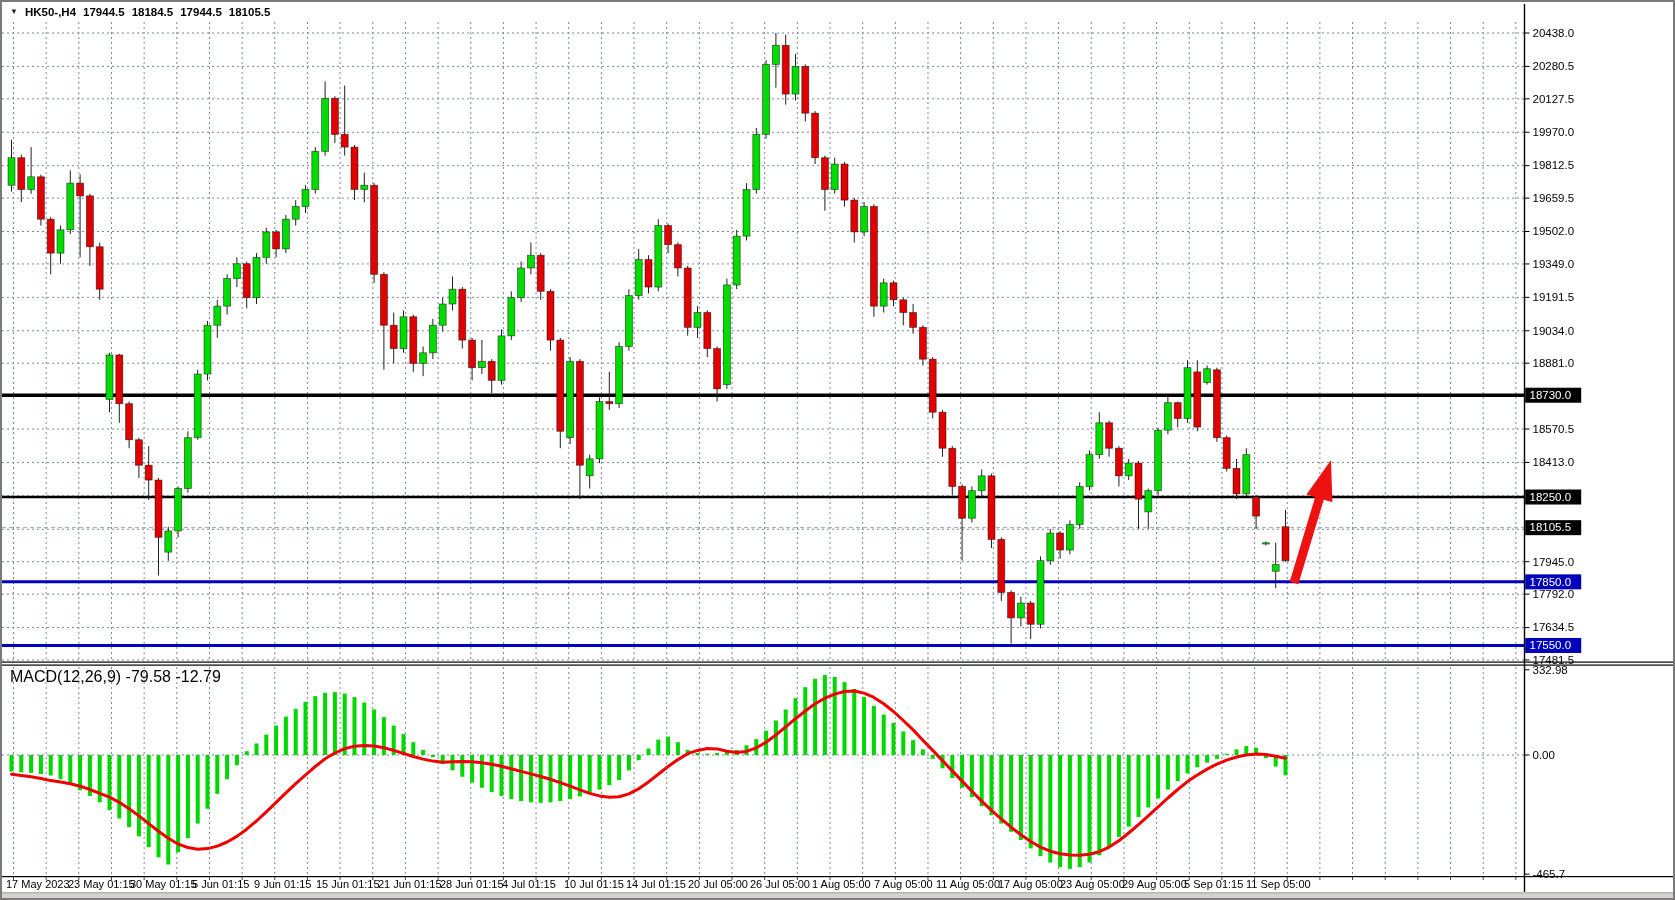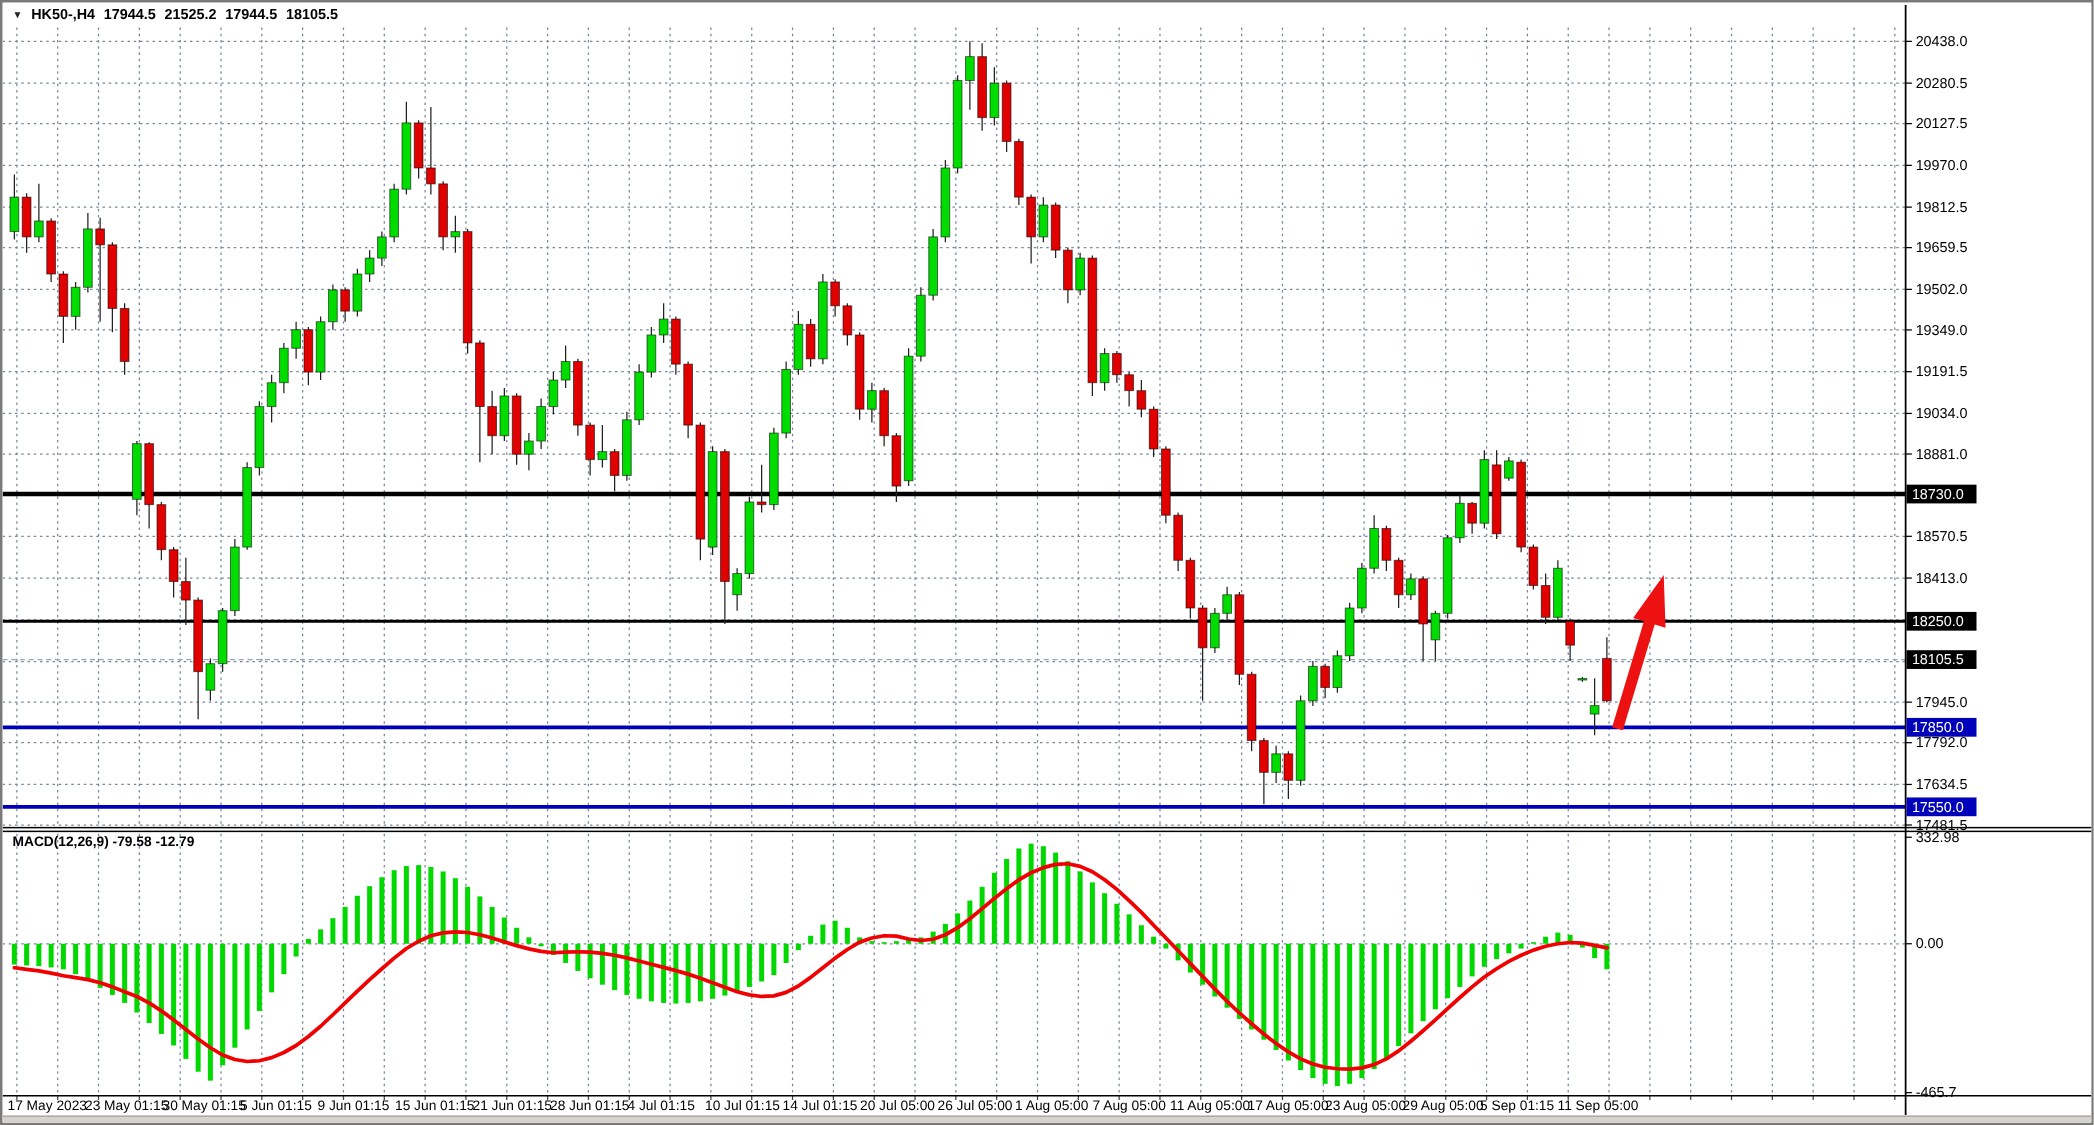--- a/index.html
+++ b/index.html
@@ -2,21 +2,21 @@
 <html><head>
 <meta charset="utf-8">
 <style>
   html,body{margin:0;padding:0;background:#e8e8e8;font-family:"Liberation Sans",sans-serif;}
   #window{position:relative;width:1675px;height:900px;background:#ffffff;overflow:hidden;
           box-sizing:border-box;border:2px solid #7a7a7a;}
   #chart-svg{position:absolute;left:0;top:0;}
   .overlay{position:absolute;color:#000;white-space:nowrap;pointer-events:none;}
   #header{left:8px;top:4px;font-size:11.5px;font-weight:700;display:flex;align-items:center;gap:7px;}
   #header .tri{font-size:8px;color:#222;transform:translateY(-1px);}
-  #macd-label{left:8px;top:666px;font-size:11px;font-weight:700;}
+  #macd-label{left:8px;top:666px;font-size:16px;font-weight:400;}
   svg text{font-family:"Liberation Sans",sans-serif;}
 </style>
 </head>
 <body>
 
 <div id="window">
   <svg id="chart-svg" width="1675" height="900">
       <rect x="0" y="0" width="1675" height="900" fill="#ffffff"></rect>
       <g>
         <line x1="11.5" y1="20" x2="11.5" y2="660" stroke="#778899" stroke-width="1" stroke-dasharray="2,3"></line>
@@ -675,19 +675,19 @@
       <g>
         <line x1="1292" y1="581" x2="1319.205889682016" y2="490.5587991651898" stroke="#ee1111" stroke-width="9"></line>
         <polygon points="1329.0,458.0 1330.4,500.2 1304.5,492.4" fill="#ee1111"></polygon>
       </g>
     </svg>
 
   <div id="header" class="overlay">
     <span class="tri">▼</span>
     <span>HK50-,H4</span>
     <span>17944.5</span>
-    <span>21525.2</span>
+    <span>18184.5</span>
     <span>17944.5</span>
     <span>18105.5</span>
   </div>
 
   <div id="macd-label" class="overlay">MACD(12,26,9) -79.58 -12.79</div>
 </div>
 
 </body></html>

